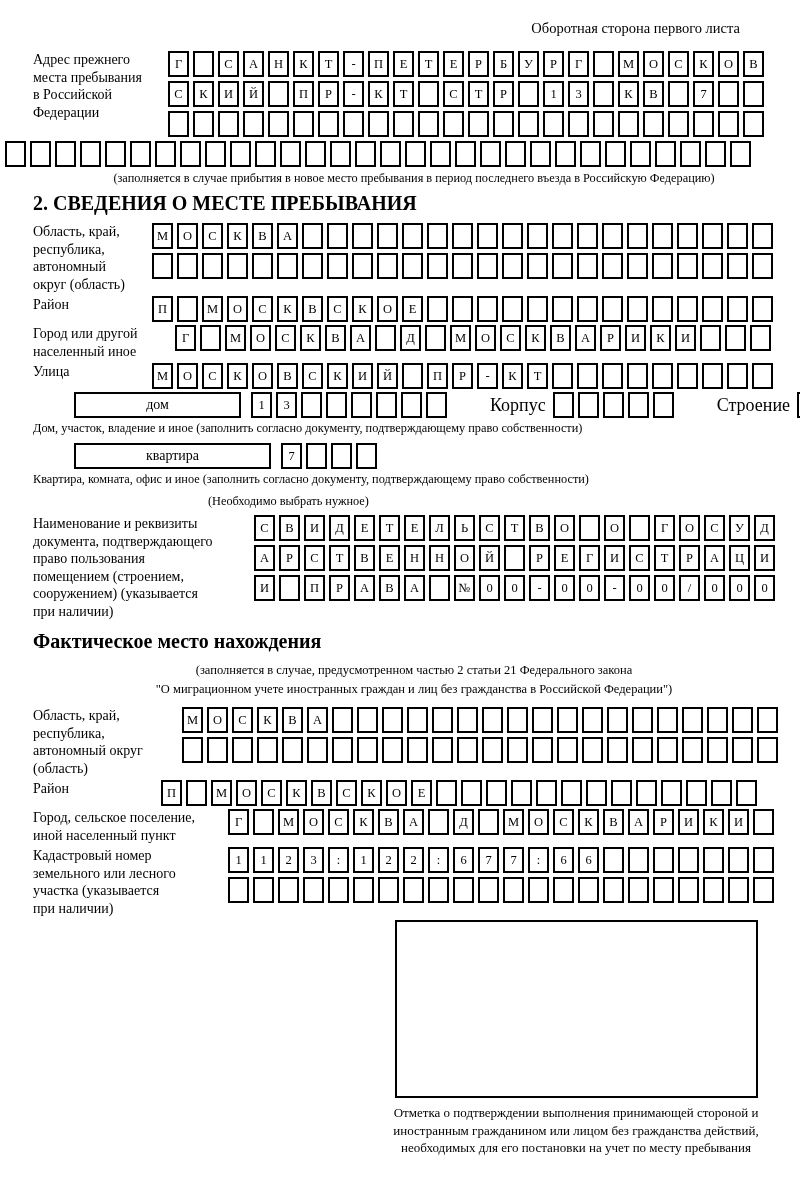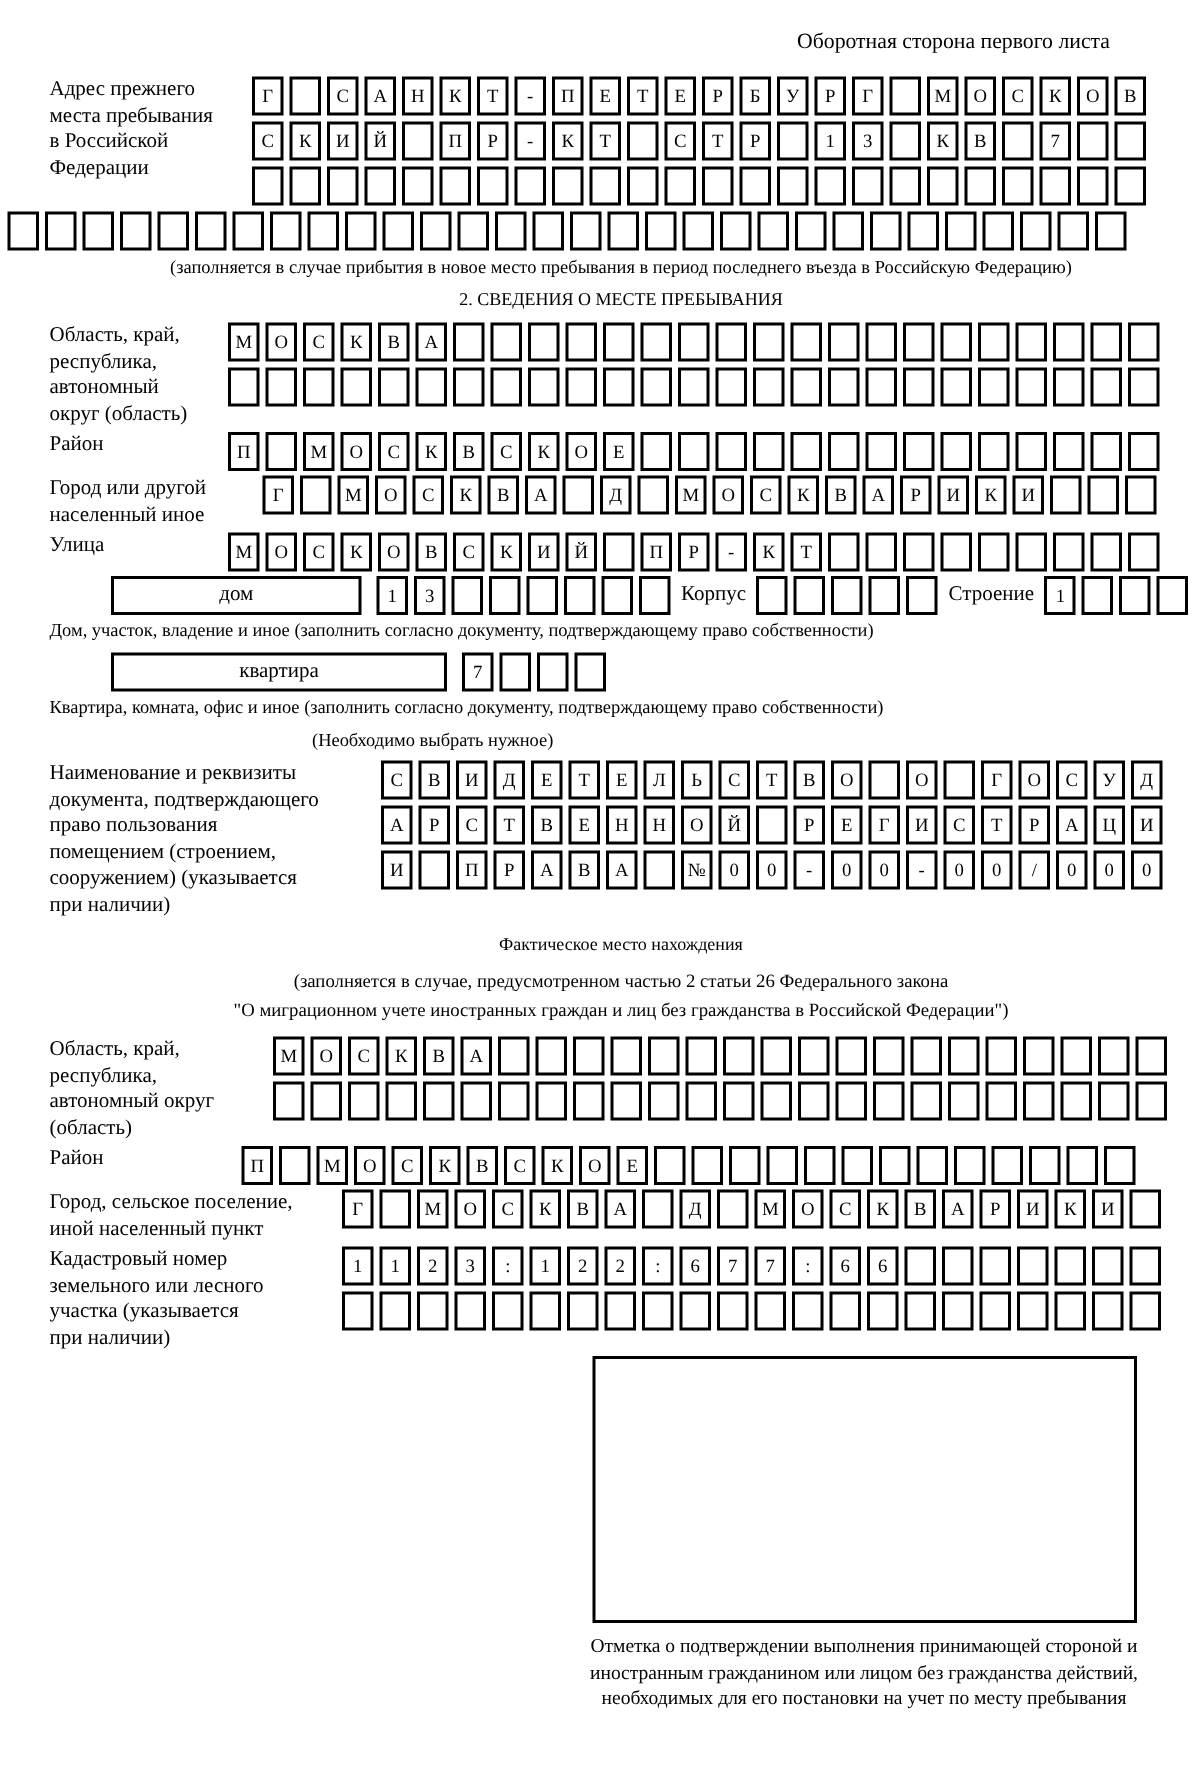--- a/index.html
+++ b/index.html
@@ -26,29 +26,29 @@
   .cells { display:flex; gap:4px; }
   .cell {
     width:21px; height:26px; flex-shrink:0;
     border:2px solid #000;
     display:flex; align-items:center; justify-content:center;
     font-size:12.5px;
   }
   .full-row { margin-left:-28px; margin-top:4px; }
   .note { font-size:12.3px; line-height:15px; }
   .note-center { text-align:center; margin:4px 0 6px; }
-  .sec-title { text-align:center; font-weight:normal; font-size:12px; margin:2px 0 8px; }
+  .sec-title { text-align:left; font-weight:bold; font-size:20px; margin:2px 0 8px; }
   .inline-row { display:flex; align-items:flex-start; margin-bottom:3px;padding-left:41px; }
   .wide-box {
     border:2px solid #000; height:26px; flex-shrink:0;
     display:flex; align-items:center; justify-content:center;
     font-size:14px;
   }
-  .bw167{width:167px}.bw197{width:224px}
-  .mini-label { font-size:14px; line-height:26px; padding:0 7px; white-space:nowrap; }
+  .bw167{width:167px}.bw197{width:197px}
+  .mini-label { font-size:18px; line-height:26px; padding:0 7px; white-space:nowrap;margin-left:36px; }
   .gap10 { width:10px; flex-shrink:0; }
   .sub-note { margin:1px 0 7px; }
   .mesto-row { display:flex; align-items:center; margin-top:4px; }
   .mesto-label { font-size:14px; margin-right:8px; }
   .checkbox {
     width:21px; height:25px; border:2px solid #000; flex-shrink:0;
     display:flex; align-items:center; justify-content:center;
     font-size:13px;
   }
   .opt-label { font-size:14px; margin:0 26px 0 10px; }
@@ -475,21 +475,21 @@
           <div class="cell">0</div>
           <div class="cell">/</div>
           <div class="cell">0</div>
           <div class="cell">0</div>
           <div class="cell">0</div>
         </div>
     </div>
   </div>
 
   <div class="sec-title fact-title">Фактическое место нахождения</div>
-  <div class="fact-note">(заполняется в случае, предусмотренном частью 2 статьи 26 Федерального закона
+  <div class="fact-note">(заполняется в случае, предусмотренном частью 2 статьи 21 Федерального закона
 "О миграционном учете иностранных граждан и лиц без гражданства в Российской Федерации")</div>
 
   <div class="field">
     <div class="row-label w149">Область, край,
 республика,
 автономный округ
 (область)</div>
     <div class="rows">
       <div class="cells">
           <div class="cell">М</div>

